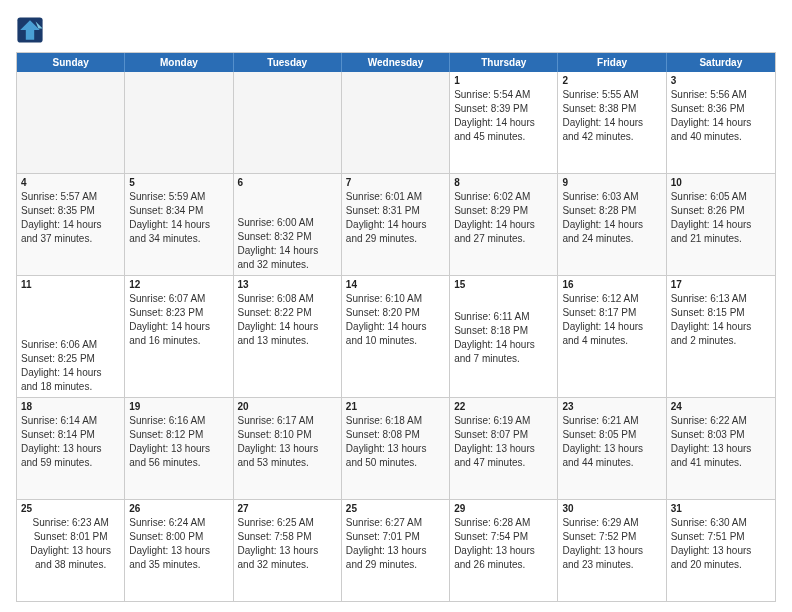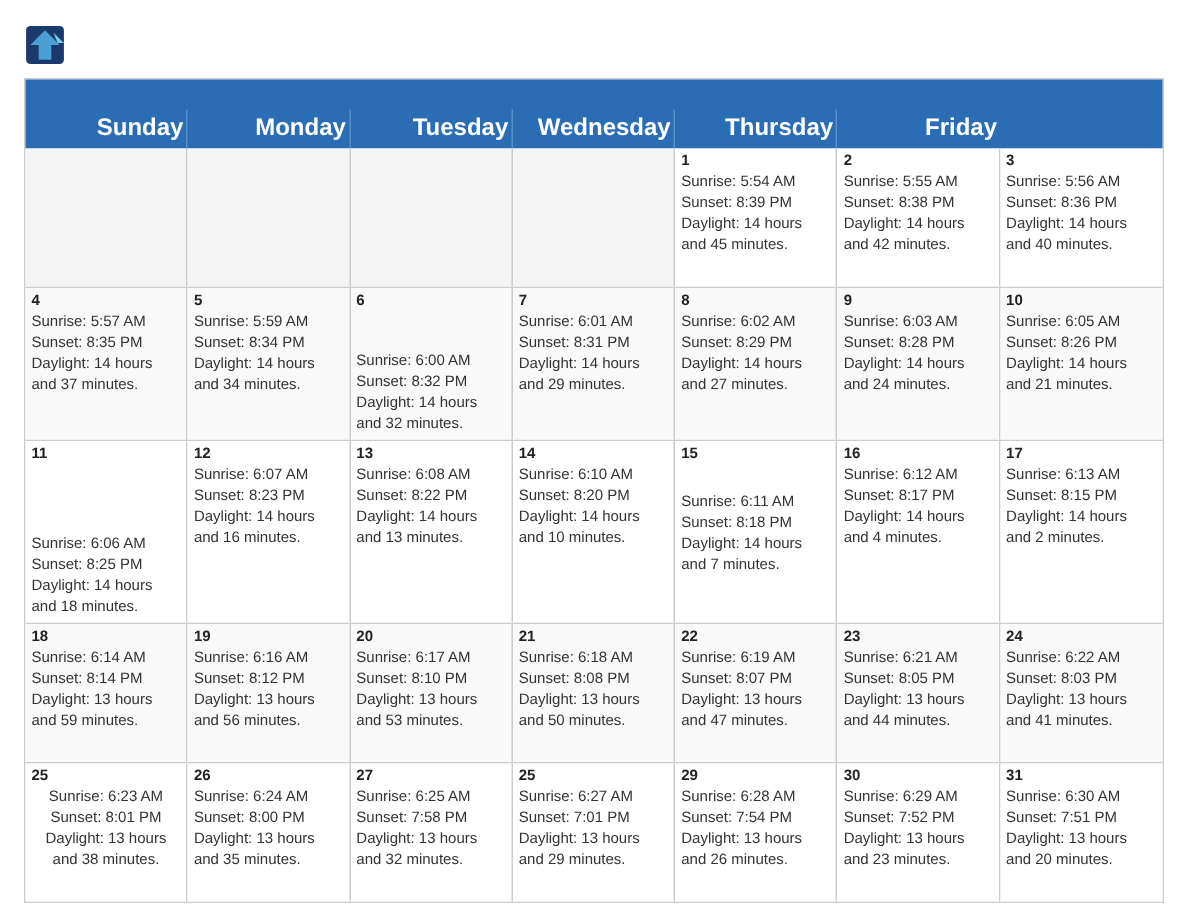--- a/index.html
+++ b/index.html
@@ -58,26 +58,25 @@
       flex-direction: column;
       border: 1px solid #ccc;
     }
     .cal-header-row {
       display: grid;
       grid-template-columns: repeat(7, 1fr);
       background: #2a6db5;
     }
     .cal-header-cell {
       color: #fff;
-      font-size: 16px;
+      font-size: 10px;
       font-weight: bold;
-      text-align: right;
+      text-align: center;
       padding: 4px 2px;
       border-right: 1px solid #5590cc;
-      margin-top: 20px;
     }
     .cal-header-cell:last-child { border-right: none; }
     .cal-body {
       flex: 1;
       display: flex;
       flex-direction: column;
     }
     .cal-week {
       display: grid;
       grid-template-columns: repeat(7, 1fr);
@@ -132,20 +131,21 @@
   </div>
 
   <div class="calendar">
     <div class="cal-header-row">
         <div class="cal-header-cell">Sunday</div>
         <div class="cal-header-cell">Monday</div>
         <div class="cal-header-cell">Tuesday</div>
         <div class="cal-header-cell">Wednesday</div>
         <div class="cal-header-cell">Thursday</div>
         <div class="cal-header-cell">Friday</div>
+        <div class="cal-header-cell">Saturday</div>
       </div>
     <div class="cal-body">
         <div class="cal-week">
           <div class="cal-cell empty"></div>
           <div class="cal-cell empty"></div>
           <div class="cal-cell empty"></div>
           <div class="cal-cell empty"></div>
           <div class="cal-cell">
             <div class="day-num">1</div>
             <div class="day-info" style="white-space: pre-line;">Sunrise: 5:54 AM

